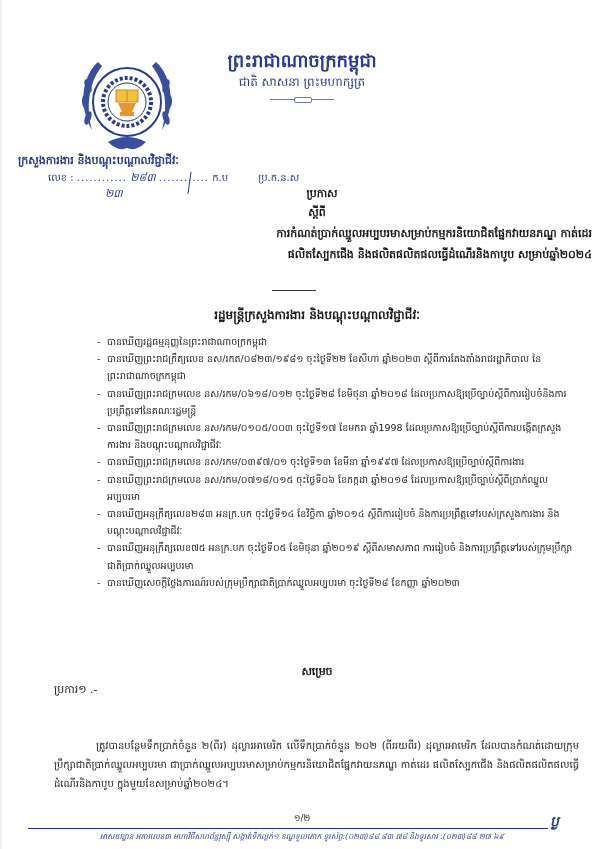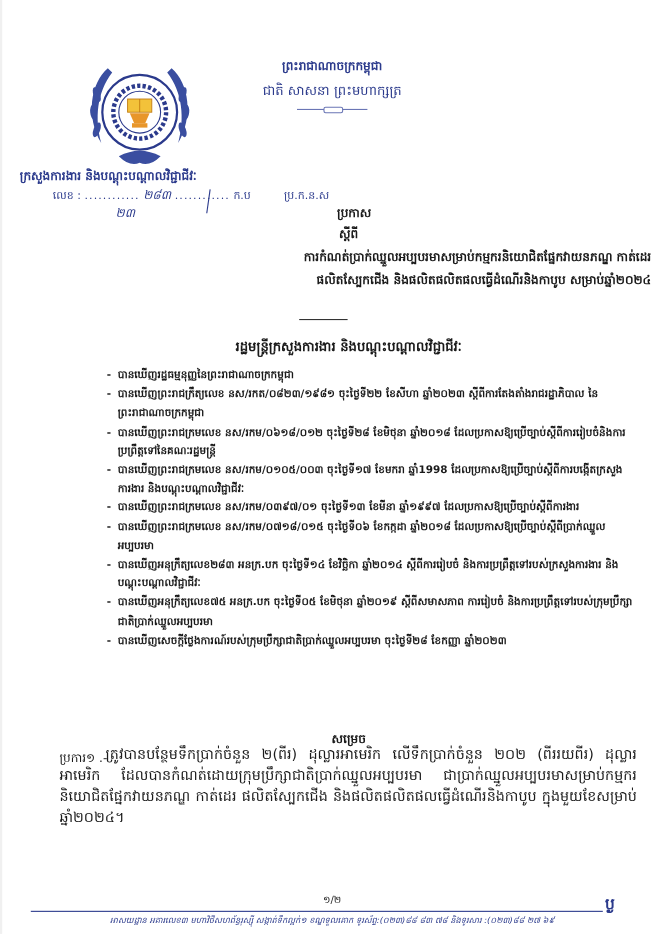--- a/index.html
+++ b/index.html
@@ -5,51 +5,51 @@
   html, body { margin: 0; padding: 0; }
   body {
     width: 600px; height: 849px; overflow: hidden;
     background: #ffffff;
     font-family: "DejaVu Sans", sans-serif;
     color: #1a1a1a;
     position: relative;
   }
   .page { position: absolute; left: 0; top: 0; width: 600px; height: 849px; background: #fff; border-left: 2px solid #f0f0f0; box-sizing: border-box; }
   .kingdom { position: absolute; top: 50px; left: 200px; width: 200px; text-align: center; color: #2b3a8c; }
-  .kingdom .k1 { font-size: 11px; font-weight: bold; line-height: 22px; white-space: nowrap; }
+  .kingdom .k1 { font-size: 18px; font-weight: bold; line-height: 22px; white-space: nowrap; }
   .kingdom .k2 { font-size: 12px; line-height: 20px; white-space: nowrap; }
   .kingdom .orn { margin: 4px auto 0; width: 64px; height: 6px; position: relative; }
   .kingdom .orn:before { content: ""; position: absolute; left: 0; right: 0; top: 3px; border-top: 1px solid #6a76b5; }
   .kingdom .orn:after { content: ""; position: absolute; left: 24px; width: 16px; top: 1px; height: 4px; background: #fff; border: 1px solid #6a76b5; border-radius: 2px; }
 
   .logo { position: absolute; left: 76px; top: 56px; width: 98px; height: 100px; }
   .ministry { position: absolute; top: 153px; left: 16px; color: #2b3a8c; font-size: 11px; font-weight: bold; white-space: nowrap; }
   .refline { position: absolute; top: 170px; left: 46px; color: #2b3a8c; font-size: 10px; white-space: nowrap; }
   .refline .dots { letter-spacing: 1px; }
   .refline .hand { font-family: "DejaVu Serif", serif; font-style: italic; color: #2b3a8c; font-size: 11px; }
   .hand2 { position: absolute; top: 186px; left: 103px; color: #2b3a8c; font-style: italic; font-size: 11px; font-family: "DejaVu Serif", serif; }
   .slash { position: absolute; top: 172px; left: 187px; width: 1px; height: 22px; background: #2b3a8c; transform: rotate(8deg); }
 
   .doc-type { position: absolute; top: 186px; left: 0; width: 600px; text-align: center; font-weight: bold; font-size: 11px; padding-left: 40px; box-sizing: border-box; }
   .about { position: absolute; top: 205px; left: 0; width: 600px; text-align: center; font-weight: bold; font-size: 11px; padding-left: 30px; box-sizing: border-box; }
   .title { position: absolute; top: 223px; left: 30px; width: 560px; text-align: right; font-weight: bold; font-size: 11px; line-height: 21px; }
   .divider-small { position: absolute; top: 290px; left: 270px; width: 44px; border-top: 1px solid #333; }
   .minister { position: absolute; top: 307px; left: 0; width: 600px; text-align: center; font-weight: bold; font-size: 12px; padding-left: 30px; box-sizing: border-box; }
 
   .visa { position: absolute; top: 333px; left: 95px; width: 480px; margin: 0; padding: 0; list-style: none; font-size: 9.5px; line-height: 17.2px; }
-  .visa li { position: relative; padding-left: 10px; font-weight: bold; }
+  .visa li { position: relative; padding-left: 10px; }
   .visa li:before { content: "-"; position: absolute; left: 0; }
 
   .decide { position: absolute; top: 664px; left: 0; width: 600px; text-align: center; font-weight: bold; font-size: 11px; padding-left: 30px; box-sizing: border-box; }
   .article { position: absolute; top: 682px; left: 52px; font-weight: normal; font-size: 11px; }
-  .article-body { position: absolute; top: 677px; left: 52px; width: 525px; font-size: 13px; line-height: 19px; text-indent: 42px; text-align: justify; }
+  .article-body { position: absolute; top: 736px; left: 52px; width: 525px; font-size: 10px; line-height: 19px; text-indent: 42px; text-align: justify; }
 
   .pagenum { position: absolute; top: 812px; left: 0; width: 600px; text-align: center; font-size: 9px; }
   .footer-line { position: absolute; top: 828px; left: 26px; width: 520px; border-top: 1.5px solid #2b3a8c; }
-  .footer-mark { position: absolute; top: 812px; left: 548px; color: #2b3a8c; font-size: 14px; font-weight: bold; font-family: "DejaVu Serif", serif; }
+  .footer-mark { position: absolute; top: 812px; left: 548px; color: #2b3a8c; font-size: 14px; font-weight: bold; font-style: italic; font-family: "DejaVu Serif", serif; }
   .footer-addr { position: absolute; top: 832px; left: 0; width: 600px; text-align: center; color: #2b3a8c; font-size: 7.5px; font-style: italic; white-space: nowrap; }
 </style>
 </head>
 <body>
 
 <div class="page">
 
   <div class="logo">
     <svg width="98" height="100" viewBox="0 0 98 100">
       <g fill="#3a4ea0">

